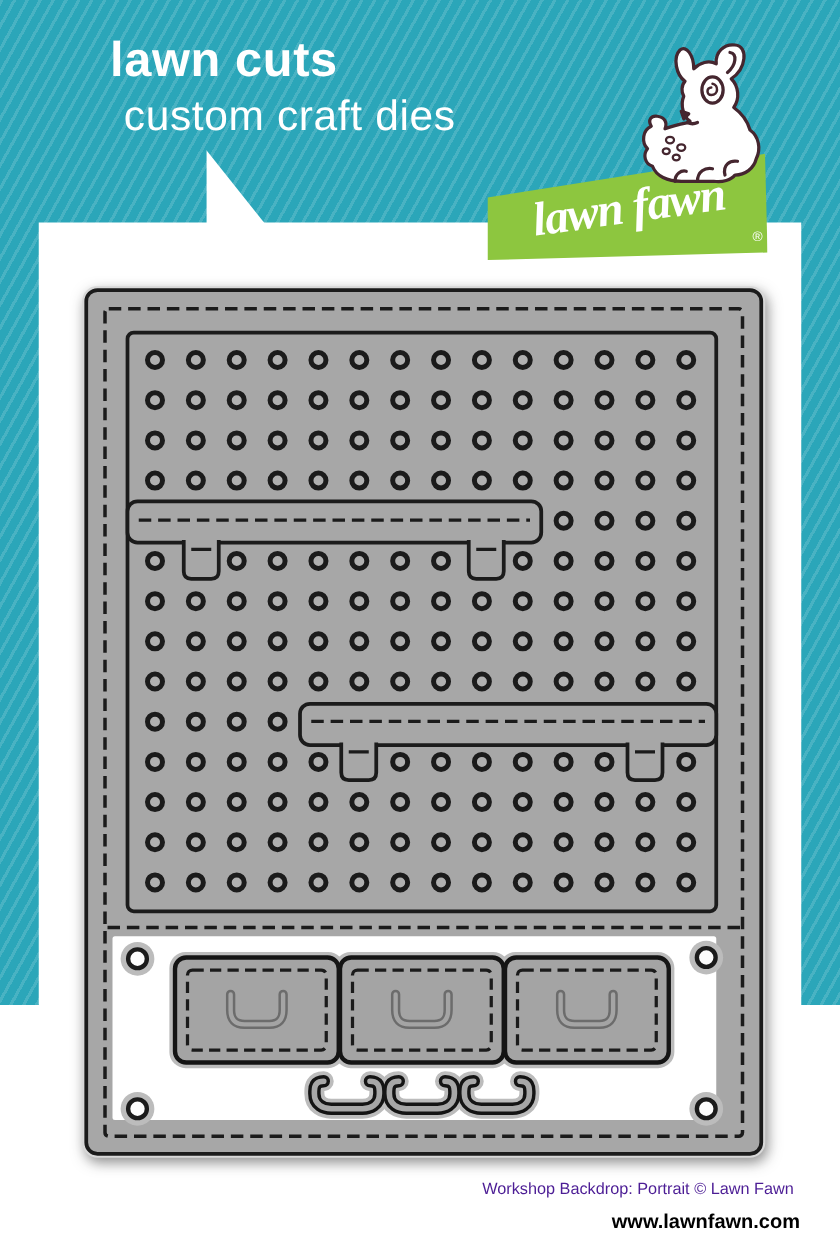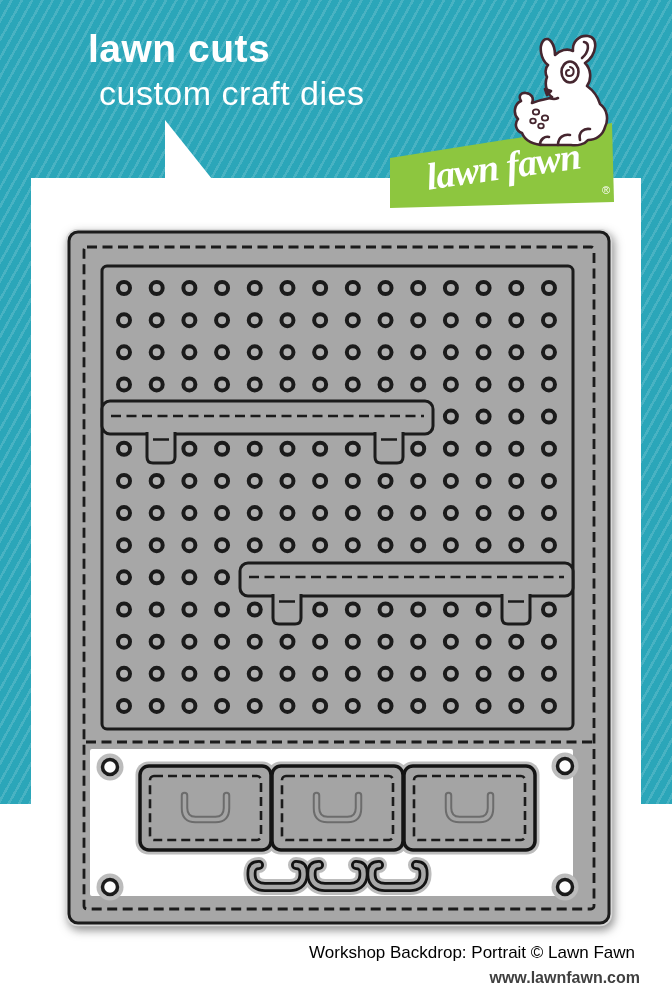--- a/index.html
+++ b/index.html
@@ -15,22 +15,22 @@
   .logo-box{position:absolute;left:388px;top:118px;width:230px;height:94px;}
   .logo-green{position:absolute;inset:0;background:#8DC63F;
     clip-path:polygon(2px 40px,224px 5px,226px 84px,2px 90px);}
   .logo-script{position:absolute;left:8px;top:26px;width:214px;text-align:center;
     transform:rotate(-8deg);font-family:"Liberation Serif",serif;font-style:italic;font-weight:bold;
     font-size:38px;color:#FFFFFF;letter-spacing:-1px;}
   .registered{position:absolute;left:602px;top:184px;font-size:11px;color:#FFFFFF;}
   .fawn{position:absolute;left:512px;top:34px;width:104px;height:114px;}
   #die-svg{position:absolute;left:65px;top:229px;width:548px;height:698px;
     filter:drop-shadow(2px 4px 5px rgba(30,30,30,0.5));}
-  .product-caption{position:absolute;right:37px;top:943px;font-size:17px;color:#000000;}
-  .website{position:absolute;right:32px;top:969px;font-size:16px;font-weight:bold;color:#404040;}
+  .product-caption{position:absolute;right:37px;top:943px;font-size:13px;color:#4c1d95;}
+  .website{position:absolute;right:32px;top:969px;font-size:16px;font-weight:bold;color:#000000;}
 </style>
 </head>
 <body>
 
 <div id="stage">
   <div class="stripes"></div>
 
   <div class="card"></div>
   <div class="tail"></div>
 

